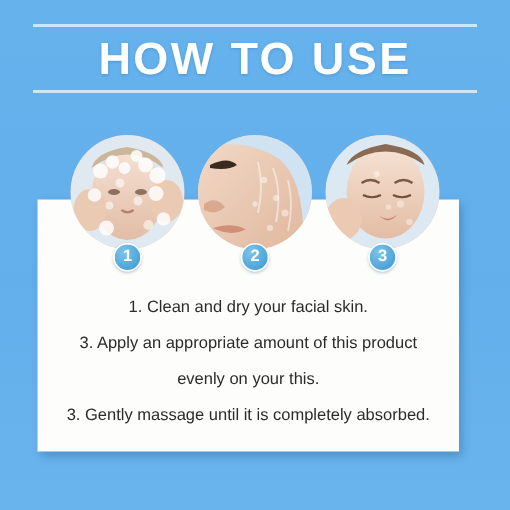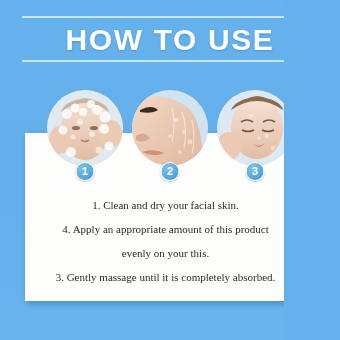--- a/index.html
+++ b/index.html
@@ -8,21 +8,21 @@
   }
   body {
     width: 340px;
     height: 340px;
     overflow: hidden;
     font-family: "Liberation Sans", sans-serif;
     background: #64b1ec;
   }
   .poster {
     position: relative;
-    width: 284px;
+    width: 340px;
     height: 340px;
     background: linear-gradient(180deg, #66b2ed 0%, #62afeb 55%, #6ab4ee 100%);
     overflow: hidden;
   }
 
   
   .title-block {
     position: absolute;
     left: 0;
     top: 16px;
@@ -114,21 +114,20 @@
     top: 196px;
     width: 281px;
     text-align: center;
     color: #2b2b2b;
     font-size: 11px;
     line-height: 18px;
   }
   .step {
     margin: 0 0 6px 0;
     padding: 0 12px;
-    font-family: Liberation Serif, serif;
   }
   .step:last-child { margin-bottom: 0; }
 </style>
 </head>
 <body>
 
 <div class="poster">
 
   <div class="title-block">
     <div class="rule top"></div>
@@ -252,18 +251,18 @@
           </g>
         </svg>
       </div>
       <div class="badge">3</div>
     </div>
 
   </div>
 
   <div class="steps">
     <p class="step">1. Clean and dry your facial skin.</p>
-    <p class="step">4. Apply an appropriate amount of this product</p>
+    <p class="step">3. Apply an appropriate amount of this product</p>
     <p class="step">evenly on your this.</p>
     <p class="step">3. Gently massage until it is completely absorbed.</p>
   </div>
 
 </div>
 
 </body></html>

